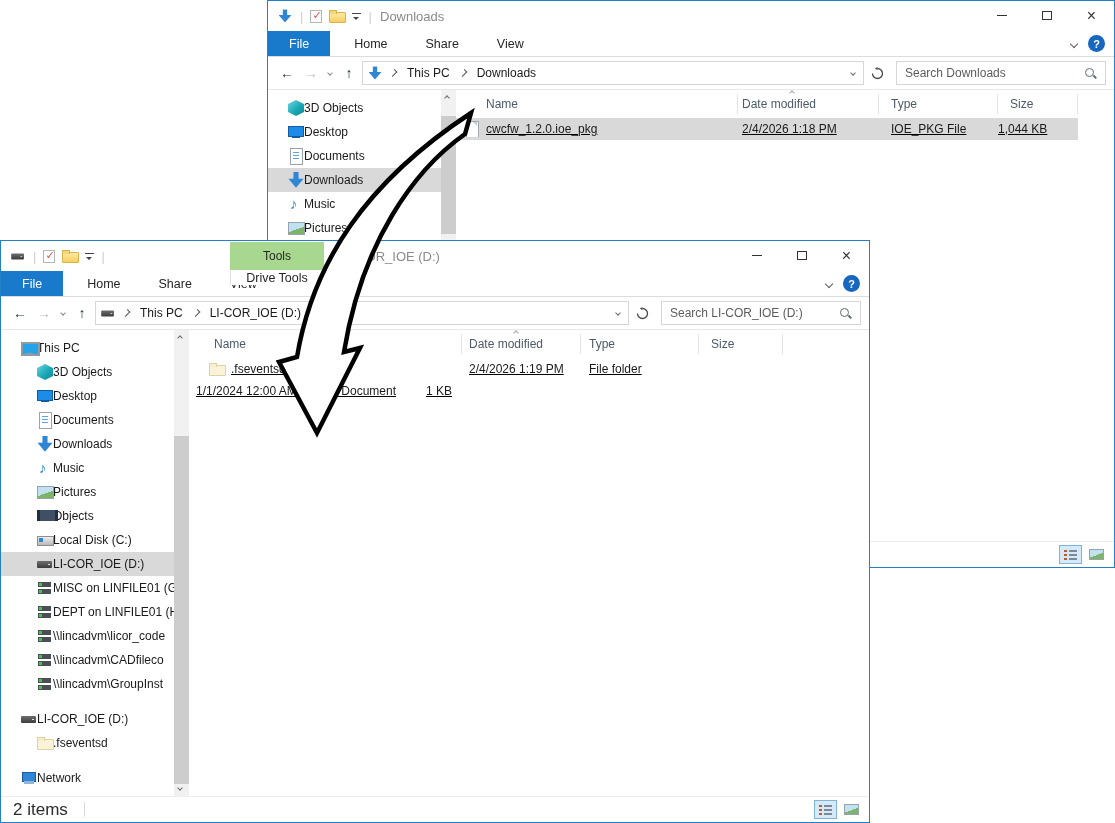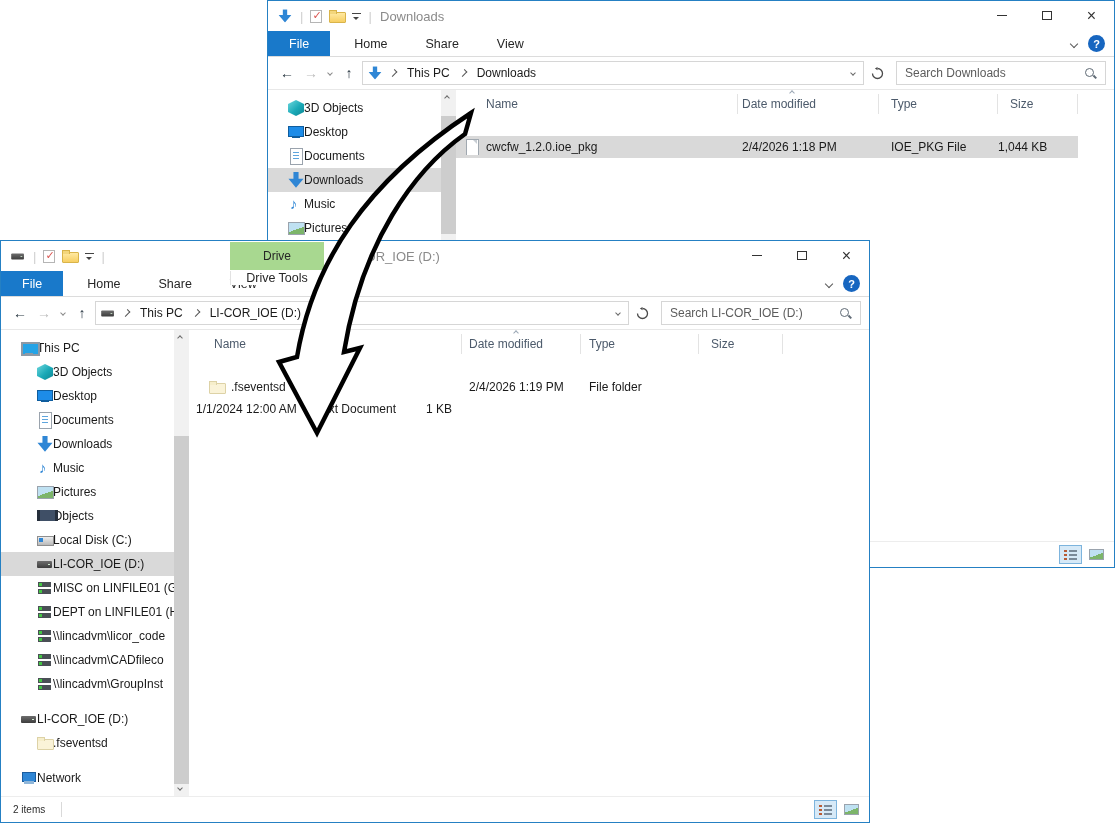--- a/index.html
+++ b/index.html
@@ -71,40 +71,40 @@
   .sarr.up{top:6px;}
   .sarr.down{bottom:6px;}
   .sthumb{position:absolute;left:0;width:15px;background:#cdcdcd;}
   #win1 .sthumb{top:26px;height:118px;}
   #win2 .sthumb{top:106px;height:348px;}
 
   
   .filepane{flex:1;overflow:hidden;}
   .fhead{display:flex;height:28px;align-items:center;}
   .hcell{font-size:12px;color:#4c5a6b;height:20px;line-height:20px;border-right:1px solid #e3e3e3;position:relative;}
-  .frows{margin-top:18px;}
+  .frows{margin-top:0;text-decoration:underline;}
   .frow{display:flex;height:22px;align-items:center;font-size:12px;color:#1a1a1a;width:max-content;}
   .frow.selected{background:#d9d9d9;}
   .fcell{overflow:hidden;white-space:nowrap;}
   .fcell.name{display:flex;align-items:center;gap:6px;}
   .sortchev{position:absolute;top:-3px;left:52px;width:4px;height:4px;border-right:1.3px solid #9aa7b5;border-bottom:1.3px solid #9aa7b5;transform:rotate(-135deg);}
   
   #win1 .col-name{width:282px;padding-left:30px;}
   #win1 .col-date{width:141px;padding-left:4px;}
   #win1 .col-type{width:119px;padding-left:12px;}
   #win1 .col-size{width:80px;padding-right:10px;}
   #win1 .frow .col-name{padding-left:8px;}
   #win2 .col-name{width:273px;padding-left:25px;}
   #win2 .col-date{width:119px;padding-left:7px;}
   #win2 .col-type{width:118px;padding-left:8px;}
   #win2 .col-size{width:84px;padding-right:14px;}
   #win2 .frow .col-name{padding-left:20px;}
 
   
-  .statusbar{height:26px;flex:none;border-top:1px solid #ededed;display:flex;align-items:center;position:relative;font-size:10px;color:#2b2b2b;}
+  .statusbar{height:26px;flex:none;border-top:1px solid #ededed;display:flex;align-items:center;position:relative;font-size:17px;color:#2b2b2b;}
   .items-count{padding-left:12px;}
   .status-sep{width:1px;height:15px;background:#d9d9d9;margin-left:16px;}
   .viewbtns{position:absolute;right:6px;top:3px;display:flex;gap:3px;}
   .viewbtn{width:23px;height:19px;border:1px solid transparent;display:flex;align-items:center;justify-content:center;}
   .viewbtn.active{background:#d6e9f7;border-color:#7db4dd;}
   .details-glyph{position:relative;width:13px;height:11px;}
   .details-glyph::before{content:"";position:absolute;left:0;top:1px;width:3px;height:2px;background:#b85c36;box-shadow:0 4px 0 #b85c36,0 8px 0 #b85c36;}
   .details-glyph::after{content:"";position:absolute;left:5px;top:1px;width:8px;height:2px;background:#7a8a99;box-shadow:0 4px 0 #7a8a99,0 8px 0 #7a8a99;}
   .thumb-glyph{width:15px;height:11px;border:1px solid #9aa3ad;background:linear-gradient(160deg,#bfe1f2 0 55%,#7cb56a 55% 100%);}
 
@@ -286,21 +286,21 @@
 <div class="win" id="win2">
   <div class="titlebar">
     <div class="qat">
       <span class="icon drive-icon small-icon"></span>
       <span class="qat-sep">|</span>
       <span class="properties-check-icon"></span>
       <span class="icon folder-icon"></span>
       <span class="qat-cust"></span>
       <span class="qat-sep">|</span>
     </div>
-    <div class="manage">Drive</div>
+    <div class="manage">Tools</div>
     <span class="title">LI-COR_IOE (D:)</span>
     <div class="controls">
       <span class="ctrl">
           <span class="min-glyph"></span>
         </span>
       <span class="ctrl">
           <span class="max-glyph"></span>
         </span>
       <span class="ctrl">
           <span class="close-glyph">×</span>

